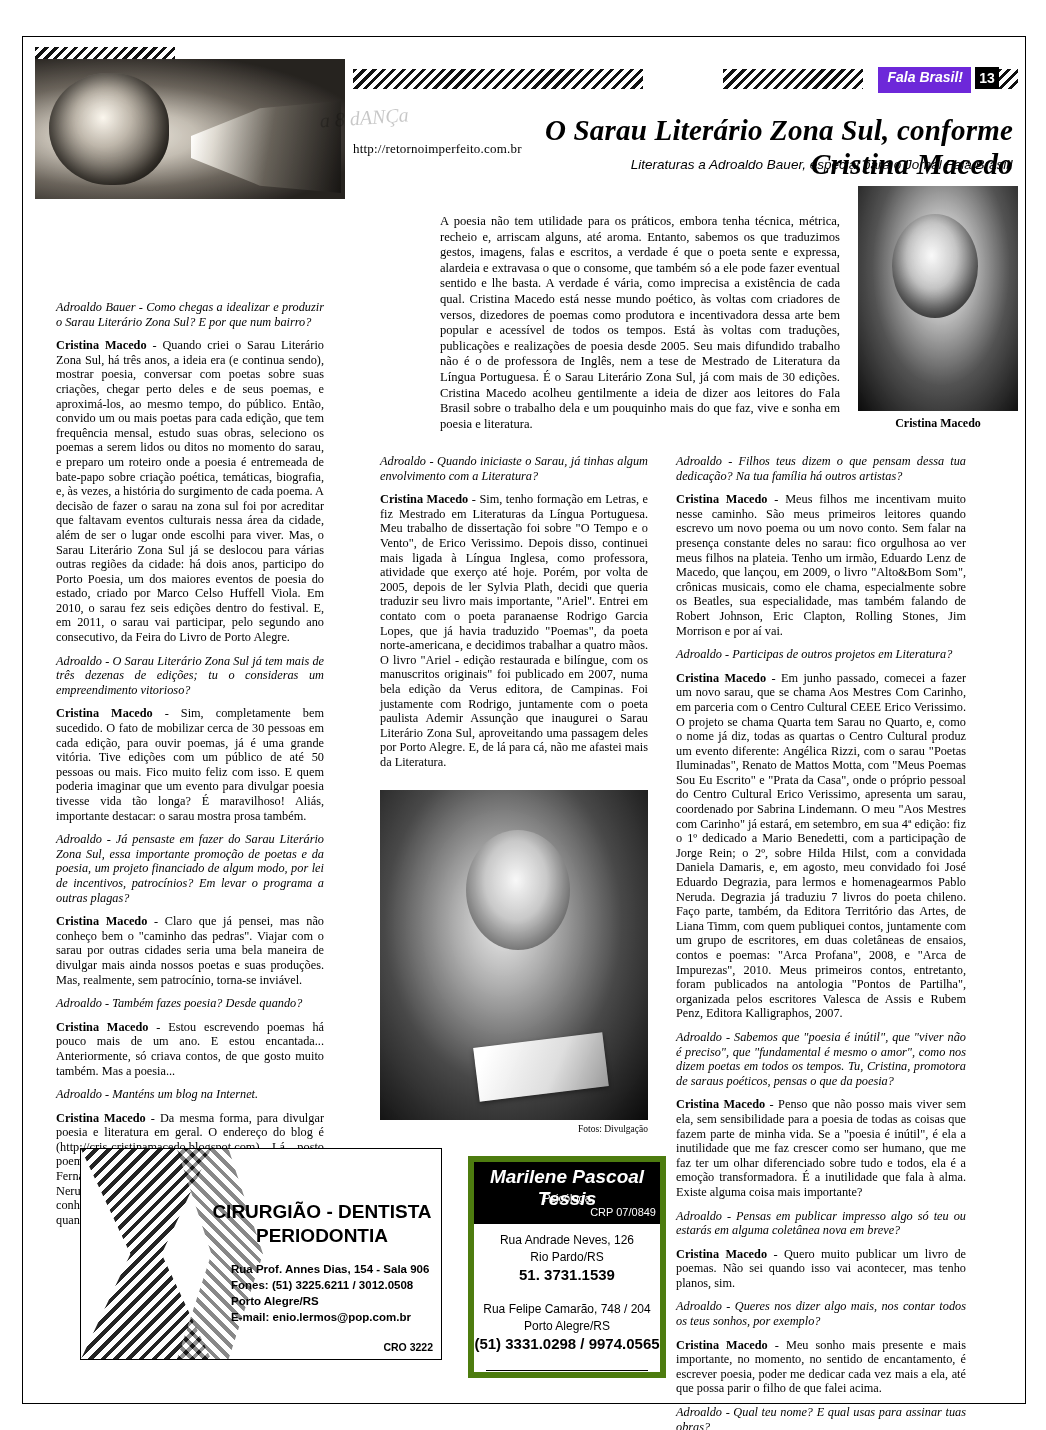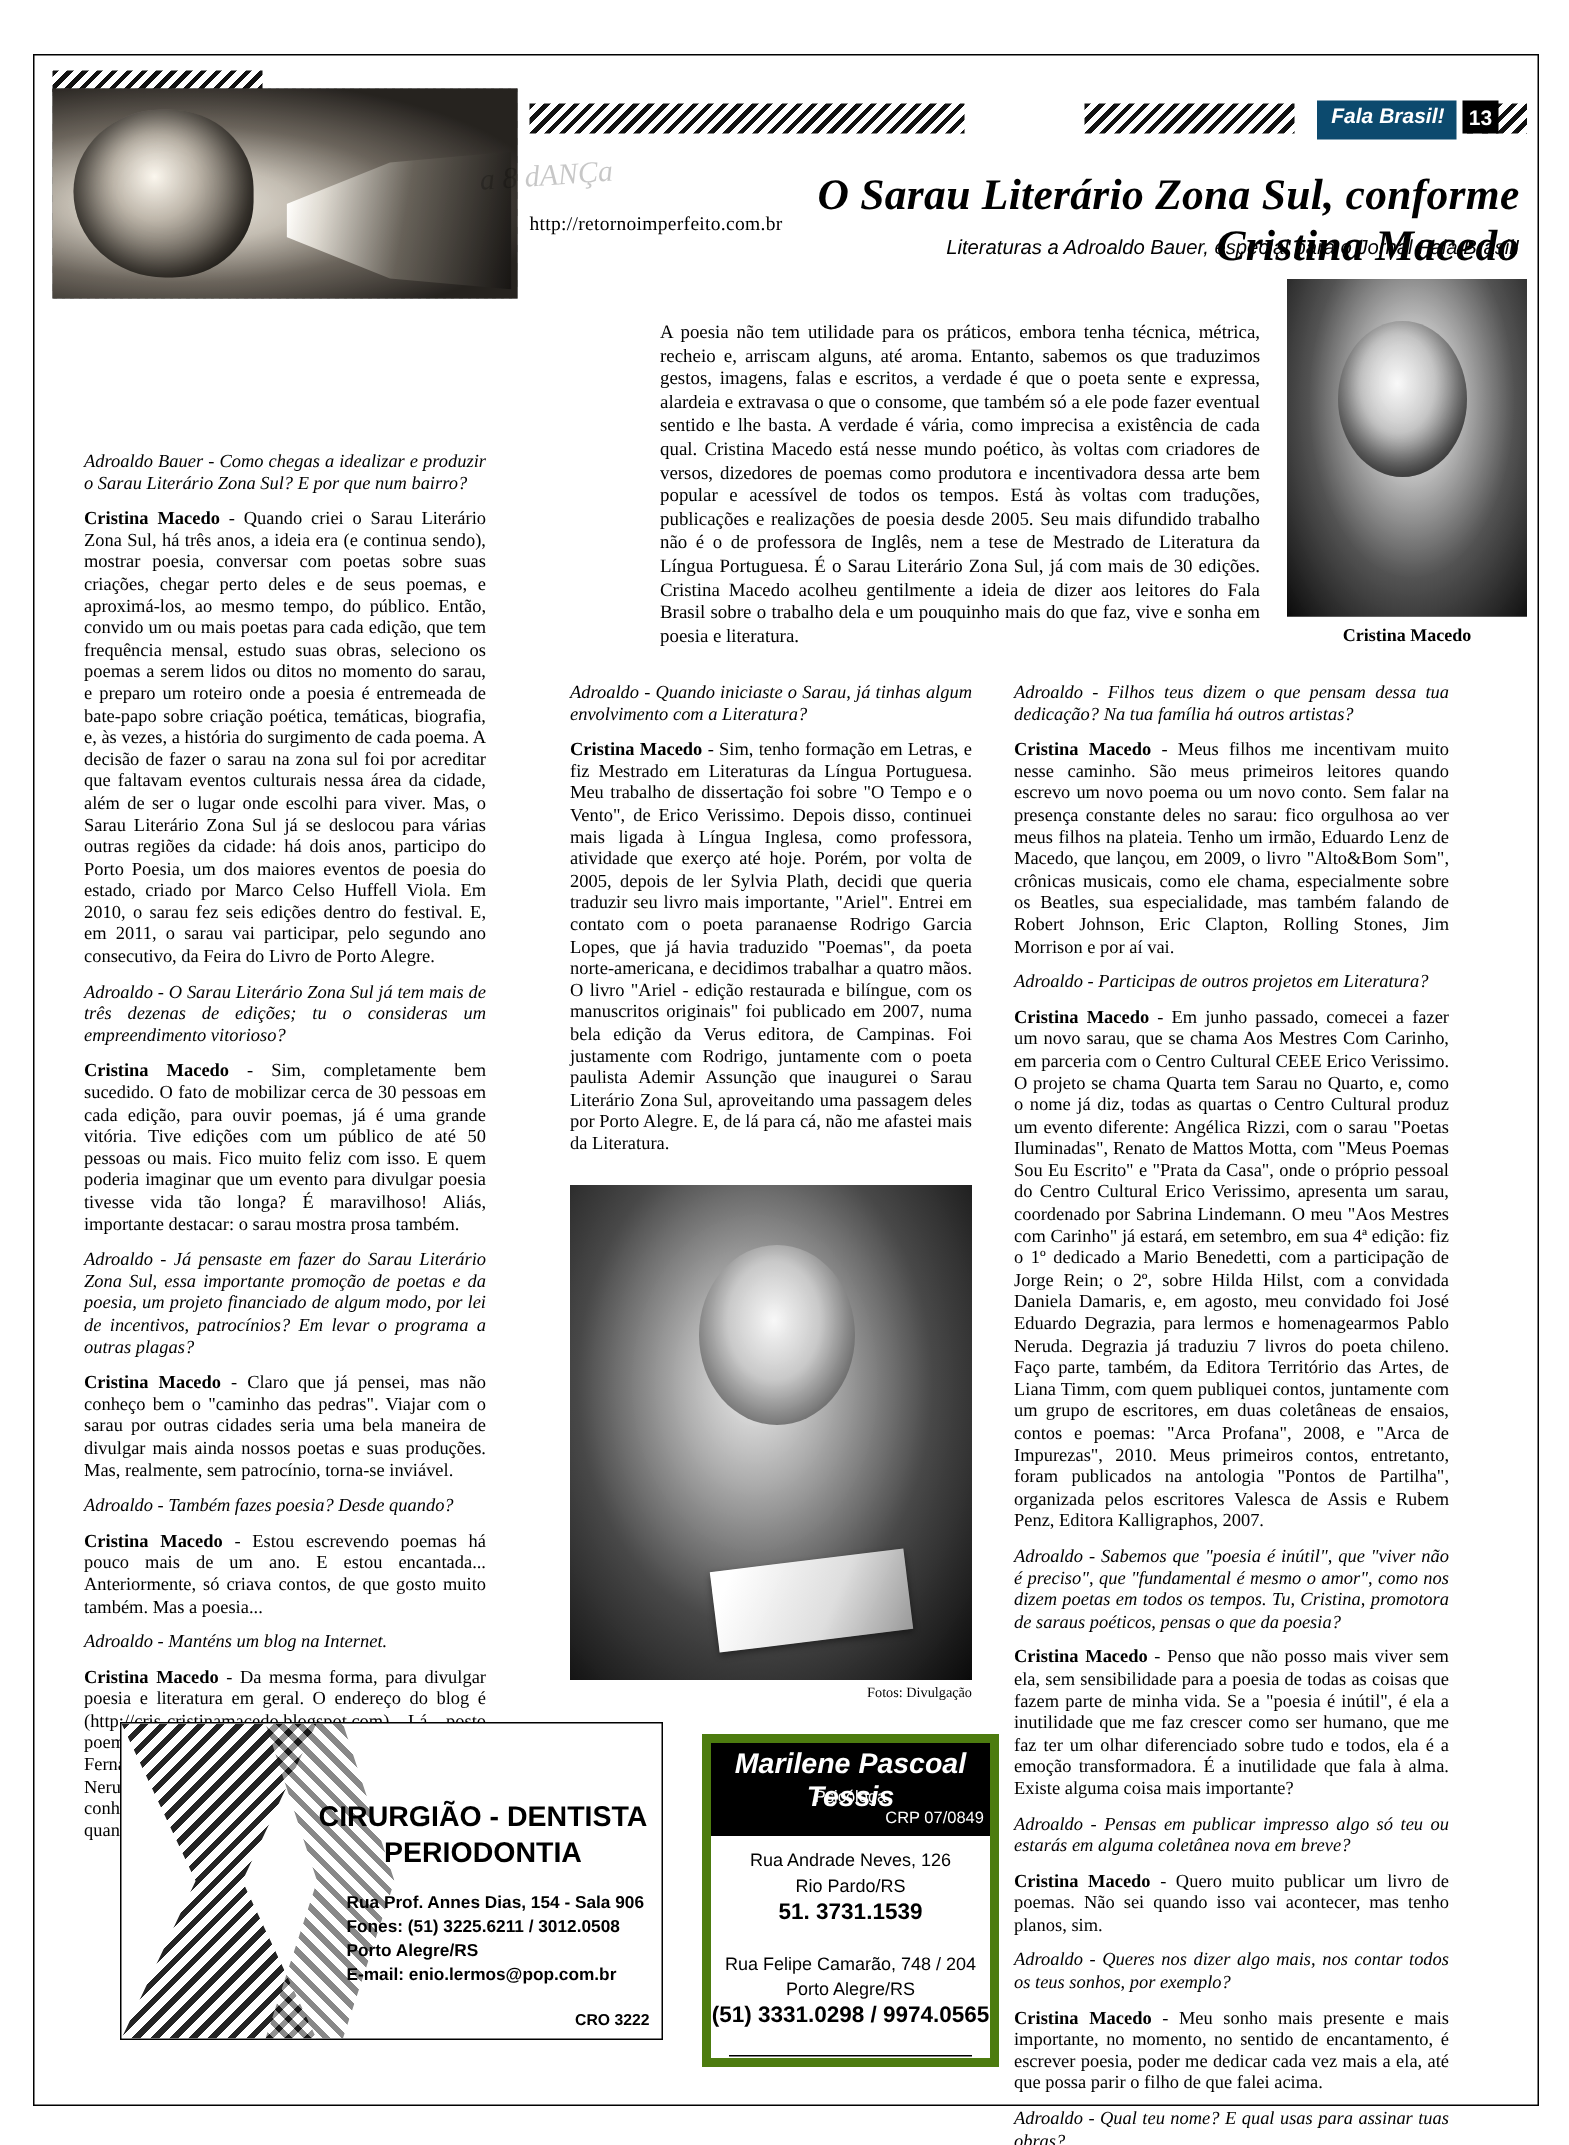--- a/index.html
+++ b/index.html
@@ -62,21 +62,21 @@
     font-style:italic;font-size:27px;letter-spacing:4px;color:#1a1a1a;
   }
   .script-bg{
     position:absolute;left:300px;top:58px;width:300px;height:130px;
     font-family:"Liberation Serif", serif;font-style:italic;font-size:20px;
     color:rgba(0,0,0,.22);line-height:30px;transform:rotate(-4deg);
     pointer-events:none;
   }
   .fala-badge{
     position:absolute;right:52px;top:30px;height:22px;
-    background:#0c4a6e;color:#fff;font-family:"Liberation Sans",sans-serif;
+    background:#6d28d9;color:#fff;font-family:"Liberation Sans",sans-serif;
     font-weight:bold;font-style:italic;font-size:14px;padding:2px 8px 2px 10px;
   }
   .page-num{
     position:absolute;right:24px;top:30px;width:24px;height:22px;background:#000;color:#fff;
     font-family:"Liberation Sans",sans-serif;font-weight:bold;font-size:14px;
     text-align:center;line-height:22px;
   }
   .headline{
     position:absolute;left:450px;top:76px;width:540px;text-align:right;
     font-family:"Liberation Serif", serif;font-style:italic;font-weight:bold;

